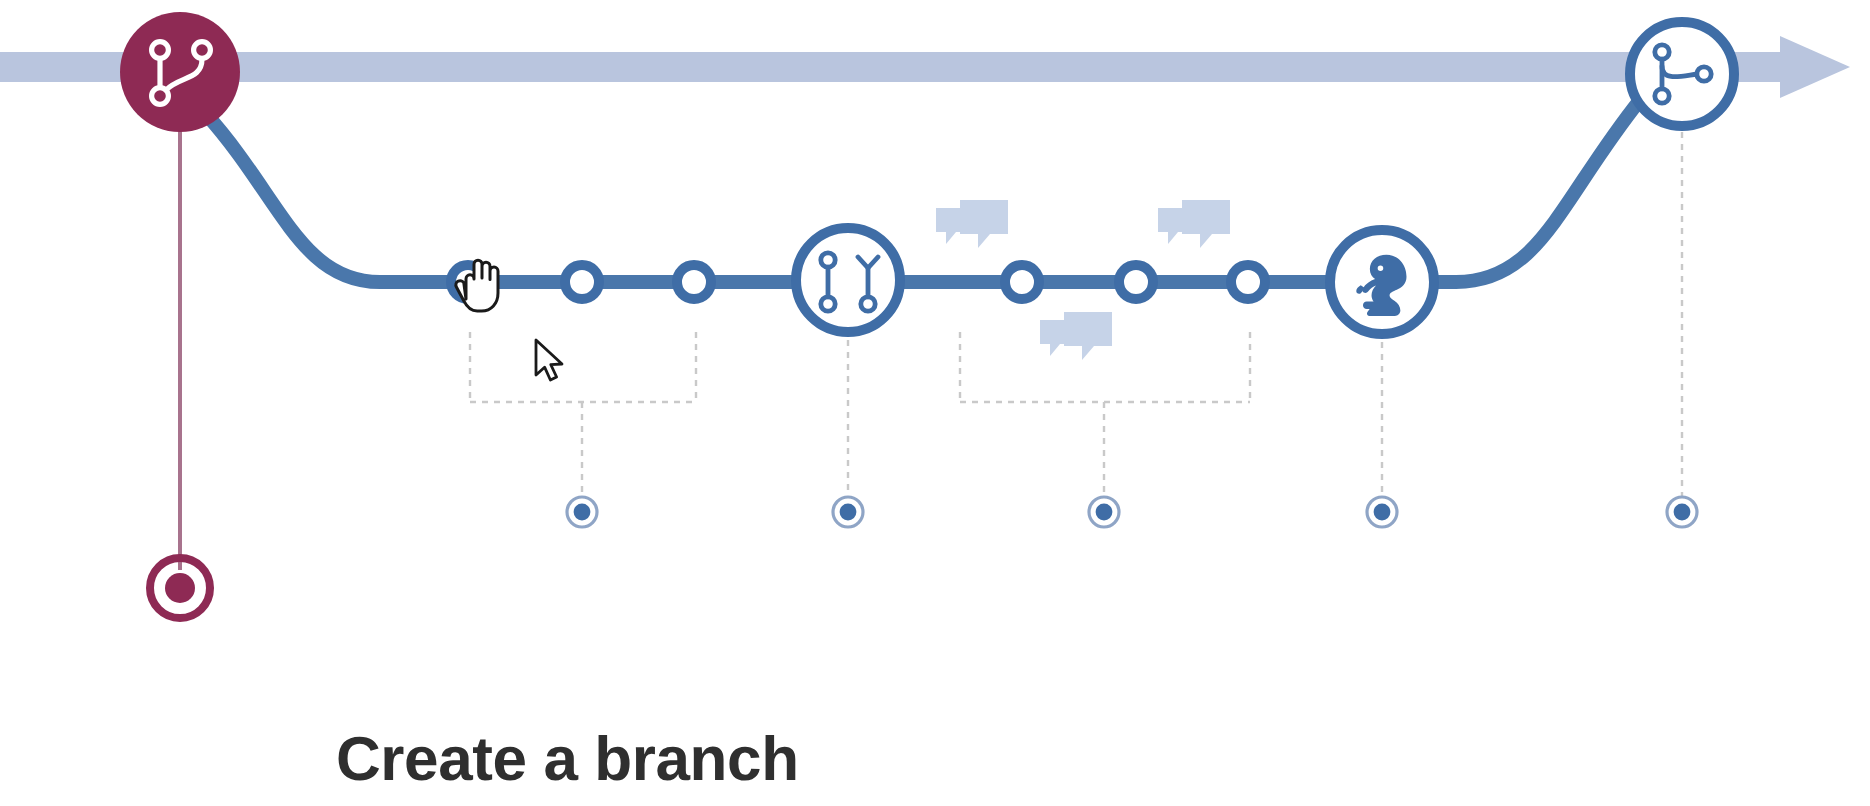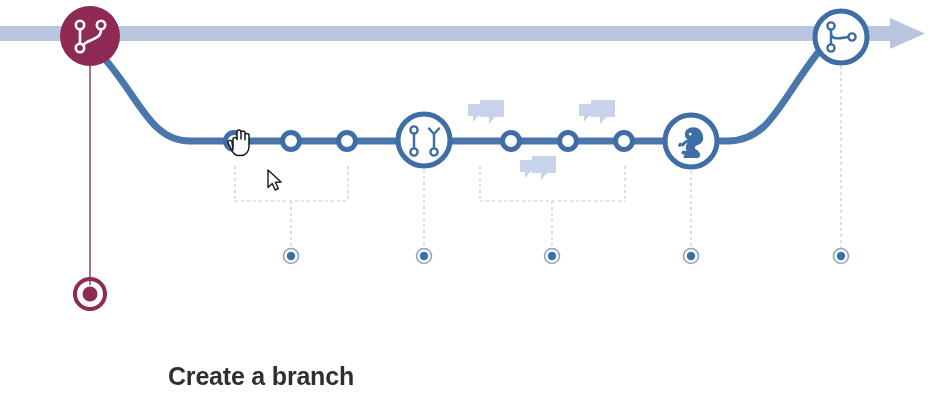--- a/index.html
+++ b/index.html
@@ -25,21 +25,21 @@
     left: 0;
     top: 0;
     width: 935px;
     height: 403px;
     display: block;
   }
   .heading {
     position: absolute;
     left: 168px;
     top: 362px;
-    font-size: 25px;
+    font-size: 31px;
     font-weight: bold;
     color: #2f2f2f;
     letter-spacing: -0.2px;
     white-space: nowrap;
     font-family: "Liberation Sans", sans-serif;
   }
   .cursor-layer {
     position: absolute;
     inset: 0;
     pointer-events: none;

